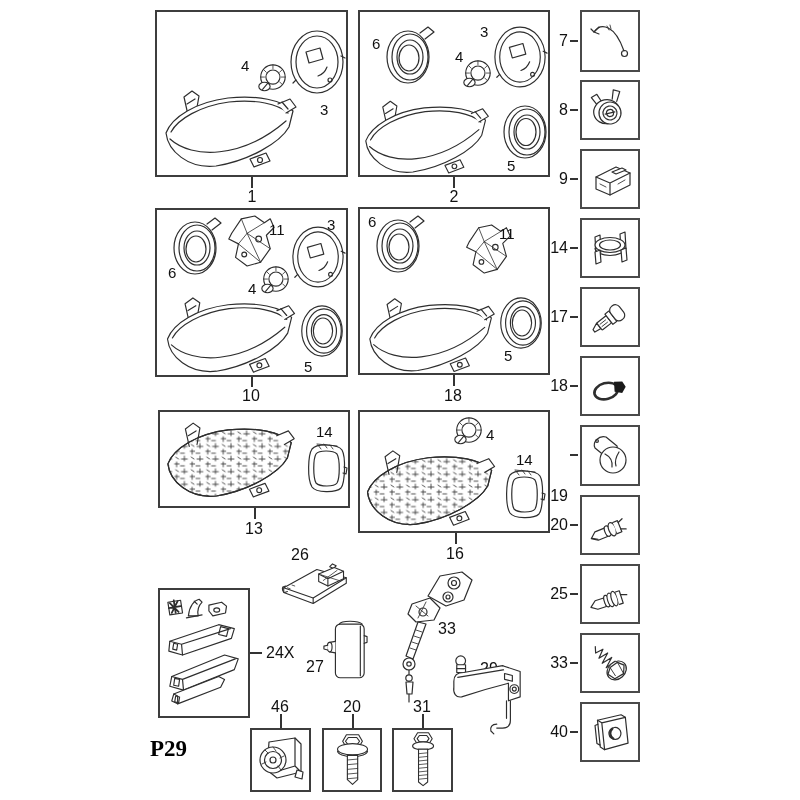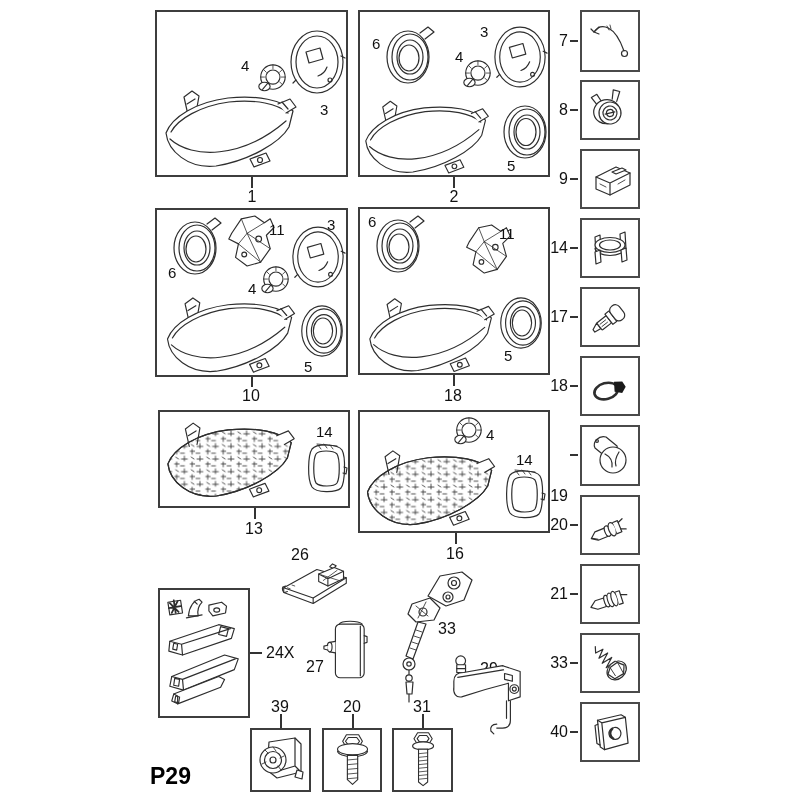--- a/index.html
+++ b/index.html
@@ -341,21 +341,21 @@
     <path class="f" d="M6,30 C6,24 10,21 16,21 L56,14 L62,18 L62,32 C46,36 26,42 14,46 C8,47 5,42 6,36 Z"></path>
     <path d="M10,26 L58,18"></path>
     <path class="f" d="M56,14 L74,20 L74,46 L62,50 L62,32"></path>
     <path d="M58,22 l8,2 v6 l-8,-2 z"></path>
     <circle class="f" cx="68" cy="38" r="4.5"></circle>
       <circle cx="68" cy="38" r="2"></circle>
     <path d="M64,50 L64,70 C64,75 61,78 56,78 L50,78 M60,50 L60,68"></path>
     <path d="M50,74 c-5,0 -7,3 -6,7 l3,3"></path>
   </svg>
 
-  <span class="num ctr" style="left:260px;top:698px;width:40px;">39</span>
+  <span class="num ctr" style="left:260px;top:698px;width:40px;">46</span>
   <div class="tick" style="left:280px;top:714px;height:14px;"></div>
   <div class="panel" style="left:250px;top:728px;width:61px;height:64px;">
     <svg class="art" style="left:1px;top:0px;" width="56" height="60" viewBox="0 0 56 60">
       <path class="f" d="M16,12 L42,8 L48,14 L48,42 L24,48 L14,40 Z"></path>
       <path d="M42,8 L42,36 L48,42 M42,36 L22,42"></path>
       <circle class="f" cx="20" cy="30" r="13"></circle>
         <circle cx="20" cy="30" r="8.5"></circle>
         <circle cx="20" cy="30" r="3"></circle>
       <path class="t" d="M20,17 l3,4 M31,26 l-4,2 M28,40 l-3,-4 M9,34 l4,-2 M12,20 l3,3"></path>
       <path class="f" d="M44,40 l6,2 -1,7 -7,-2 z"></path>
@@ -380,21 +380,21 @@
   <div class="panel" style="left:392px;top:728px;width:61px;height:64px;">
     <svg class="art" style="left:10px;top:0px;" width="40" height="62" viewBox="0 0 40 68">
       <path class="f" d="M13,3 h12 l4,6.5 -4,6.5 h-12 l-4,-6.5 z"></path>
       <path d="M15,6 h8 l2.5,3.5 -2.5,3.5 h-8 l-2.5,-3.5 z"></path>
       <ellipse class="f" cx="19" cy="17.5" rx="11.5" ry="4.5"></ellipse>
       <path class="f" d="M14,21 h10 v36 l-5,4 -5,-4 z"></path>
       <path class="t" d="M14,26 l10,-1 M14,30 l10,-1 M14,34 l10,-1 M14,38 l10,-1 M14,42 l10,-1 M14,46 l10,-1 M14,50 l10,-1 M14,54 l10,-1"></path>
     </svg>
   </div>
 
-  <span class="pcode" style="left:150px;top:763px;">P29</span>
+  <span class="pcode" style="left:150px;top:736px;font-family:Liberation Serif, serif;">P29</span>
 
   <span class="num rt" style="left:540px;top:32px;width:28px;">7</span>
   <div class="dash" style="left:570px;top:40px;width:8px;"></div>
   <div class="sbox" style="left:580px;top:10px;width:60px;height:62px;">
     <svg class="art" style="left:5px;top:5px;" width="46" height="46" viewBox="0 0 46 46">
       <path d="M7,15 C14,5 28,8 37,34"></path>
       <path d="M7,15 l-3,-3 M7,15 l5,-5 M7,15 l5,2"></path>
       <circle cx="37.5" cy="36.5" r="3"></circle>
       <path class="t" d="M20,9 l2,4 M23,8 l1,4"></path>
     </svg>
@@ -483,21 +483,21 @@
         <path class="f" d="M2,29 l6,-5 h10 v9 h-10 z"></path>
           <path d="M3,29 l5,3"></path>
         <ellipse class="f" cx="20" cy="28" rx="2.8" ry="5.5"></ellipse>
         <ellipse class="f" cx="25" cy="28" rx="3.5" ry="7"></ellipse>
         <path class="f" d="M28,22 h5 v12 h-5"></path>
         <path d="M33,24 l5,-2 M33,31 l5,2"></path>
       </g>
     </svg>
   </div>
 
-  <span class="num rt" style="left:540px;top:585px;width:28px;">21</span>
+  <span class="num rt" style="left:540px;top:585px;width:28px;">25</span>
   <div class="dash" style="left:570px;top:593px;width:8px;"></div>
   <div class="sbox" style="left:580px;top:564px;width:60px;height:60px;">
     <svg class="art" style="left:5px;top:5px;" width="46" height="46" viewBox="0 0 46 46">
       <g transform="rotate(-18 23 27)">
         <path class="f" d="M2,30 l6,-5 h9 v9 h-9 z"></path>
         <ellipse class="f" cx="19" cy="29" rx="2.5" ry="6"></ellipse>
         <ellipse class="f" cx="23" cy="29" rx="3" ry="7"></ellipse>
         <ellipse class="f" cx="27" cy="29" rx="3" ry="7.5"></ellipse>
         <path class="f" d="M30,23 h4 v13 h-4"></path>
         <path d="M34,27 l6,2"></path>

